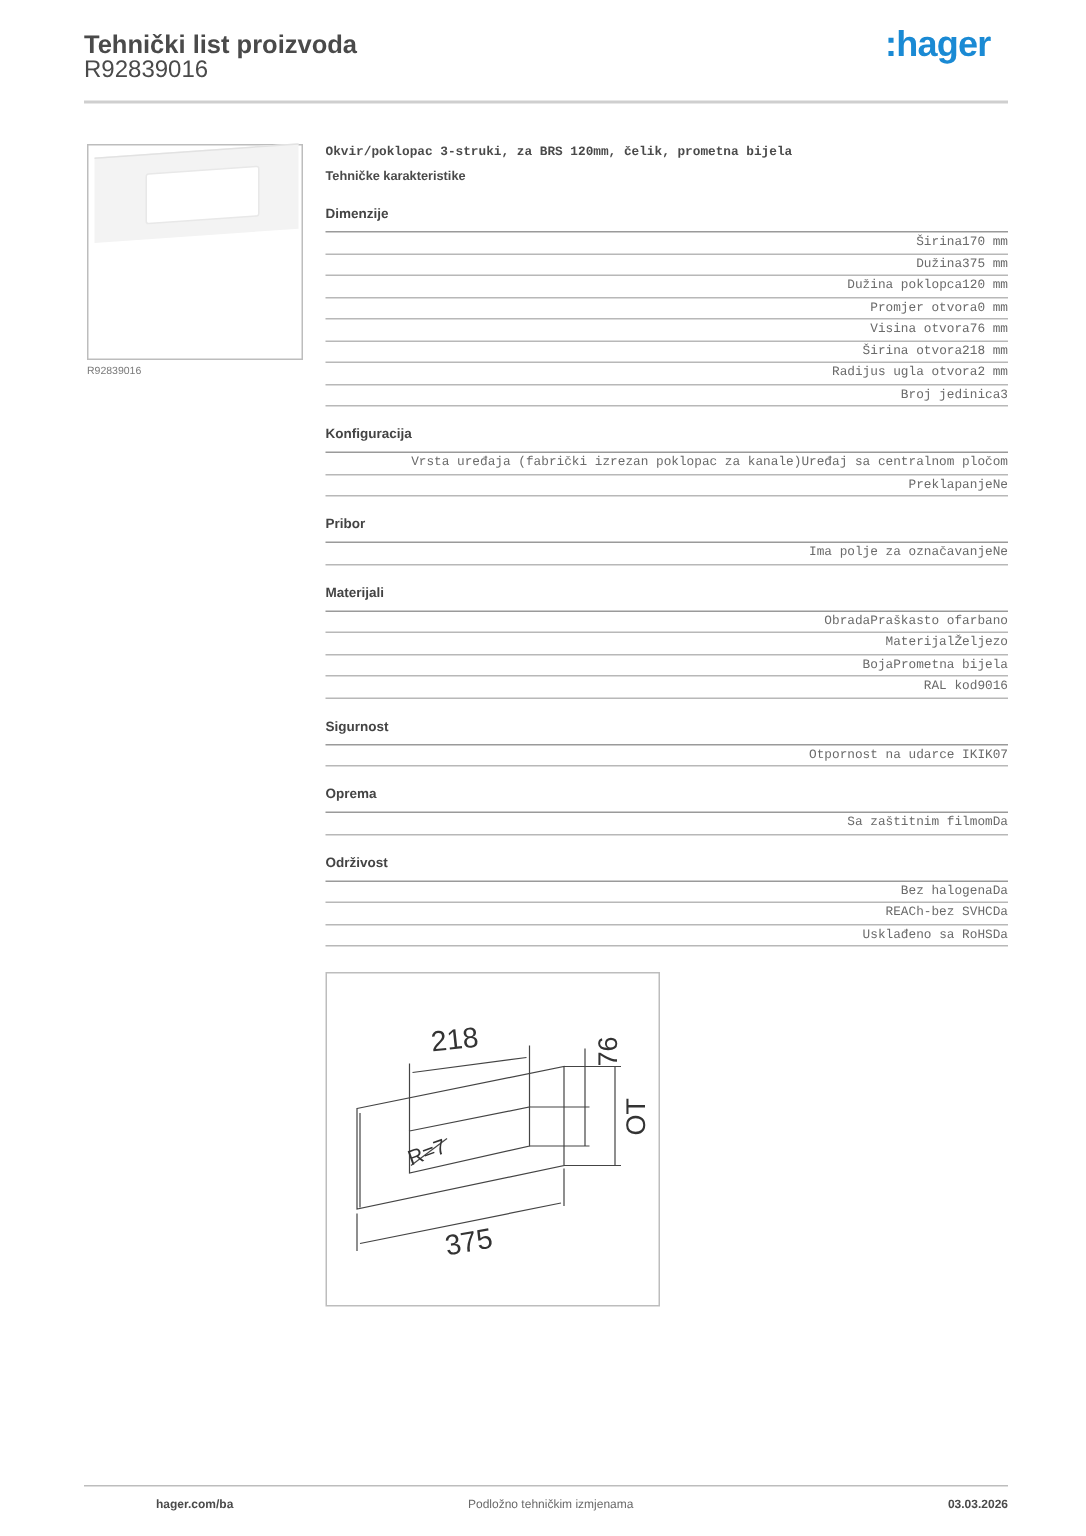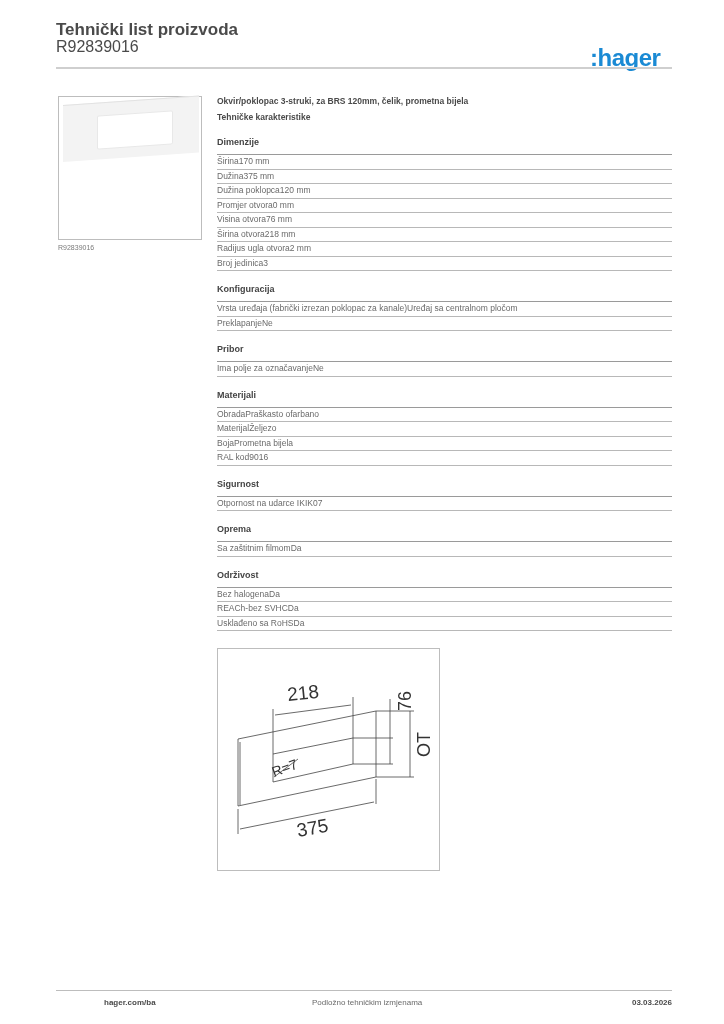--- a/index.html
+++ b/index.html
@@ -1,35 +1,35 @@
 <!DOCTYPE html>
 <html><head>
 <meta charset="utf-8">
 <style>
   html, body { margin: 0; padding: 0; background: #ffffff; }
   body { width: 724px; height: 1024px; position: relative; overflow: hidden;
          font-family: "Liberation Sans", sans-serif; color: #3a3a3a; }
   .header-title { position: absolute; left: 56px; top: 20px; font-size: 17px; font-weight: bold; color: #4a4a4a; }
   .header-ref { position: absolute; left: 56px; top: 38px; font-size: 16px; color: #4a4a4a; }
-  .logo { position: absolute; left: 590px; top: 44px; font-size: 24px; font-weight: bold; color: #1a8ad4; letter-spacing: -0.5px; }
+  .logo { position: absolute; left: 590px; top: 16px; font-size: 24px; font-weight: bold; color: #1a8ad4; letter-spacing: -0.5px; }
   .header-rule { position: absolute; left: 56px; top: 67px; width: 616px; height: 2px; background: #cfcfcf; }
 
   .photo { position: absolute; left: 58px; top: 96px; width: 142px; height: 142px; border: 1px solid #bdbdbd; background: #fff; }
   .photo .panel { position: absolute; left: 4px; top: 8px; width: 136px; height: 56px; background: #f3f3f3;
                   transform: skewY(-4deg); transform-origin: left top; border-top: 1px solid #e2e2e2; }
   .photo .hole { position: absolute; left: 34px; top: 12px; width: 74px; height: 32px; background: #ffffff; border: 1px solid #e8e8e8; border-radius: 2px; }
   .photo-caption { position: absolute; left: 58px; top: 244px; font-size: 7px; color: #7a7a7a; }
 
   .main { position: absolute; left: 217px; top: 96px; width: 455px; }
-  .product-desc { font-size: 8.5px; font-weight: bold; color: #4a4a4a; height: 14px; }
+  .product-desc { font-size: 8.5px; font-weight: bold; color: #4a4a4a; height: 14px; font-family: Liberation Mono, monospace; }
   .tech-title { font-size: 8.5px; font-weight: bold; color: #4a4a4a; margin-top: 2px; height: 12px; }
   .section { margin-top: 13px; }
   .section-title { font-size: 9px; font-weight: bold; color: #444; height: 12px; border-bottom: 1px solid #9a9a9a; padding-bottom: 5px; }
-  .row { display: flex; justify-content: flex-start; font-size: 8.5px; color: #6a6a6a; height: 13.5px; line-height: 13px;
-         border-bottom: 1px solid #b8b8b8; }
+  .row { display: flex; justify-content: flex-end; font-size: 8.5px; color: #6a6a6a; height: 13.5px; line-height: 13px;
+         border-bottom: 1px solid #b8b8b8; font-family: Liberation Mono, monospace; }
   .illus-title { font-size: 8.5px; font-weight: bold; color: #444; margin-top: 22px; }
 
   .drawing { position: absolute; left: 217px; top: 648px; width: 221px; height: 221px; border: 1px solid #bdbdbd; background: #fff; }
 
   .footer-rule { position: absolute; left: 56px; top: 990px; width: 616px; height: 1px; background: #bdbdbd; }
   .footer-left { position: absolute; left: 56px; top: 998px; font-size: 8px; font-weight: bold; color: #4a4a4a; padding-left: 48px; }
   .footer-mid { position: absolute; left: 312px; top: 998px; font-size: 8px; color: #6a6a6a; }
   .footer-right { position: absolute; right: 52px; top: 998px; font-size: 8px; font-weight: bold; color: #4a4a4a; }
 </style>
 </head>

